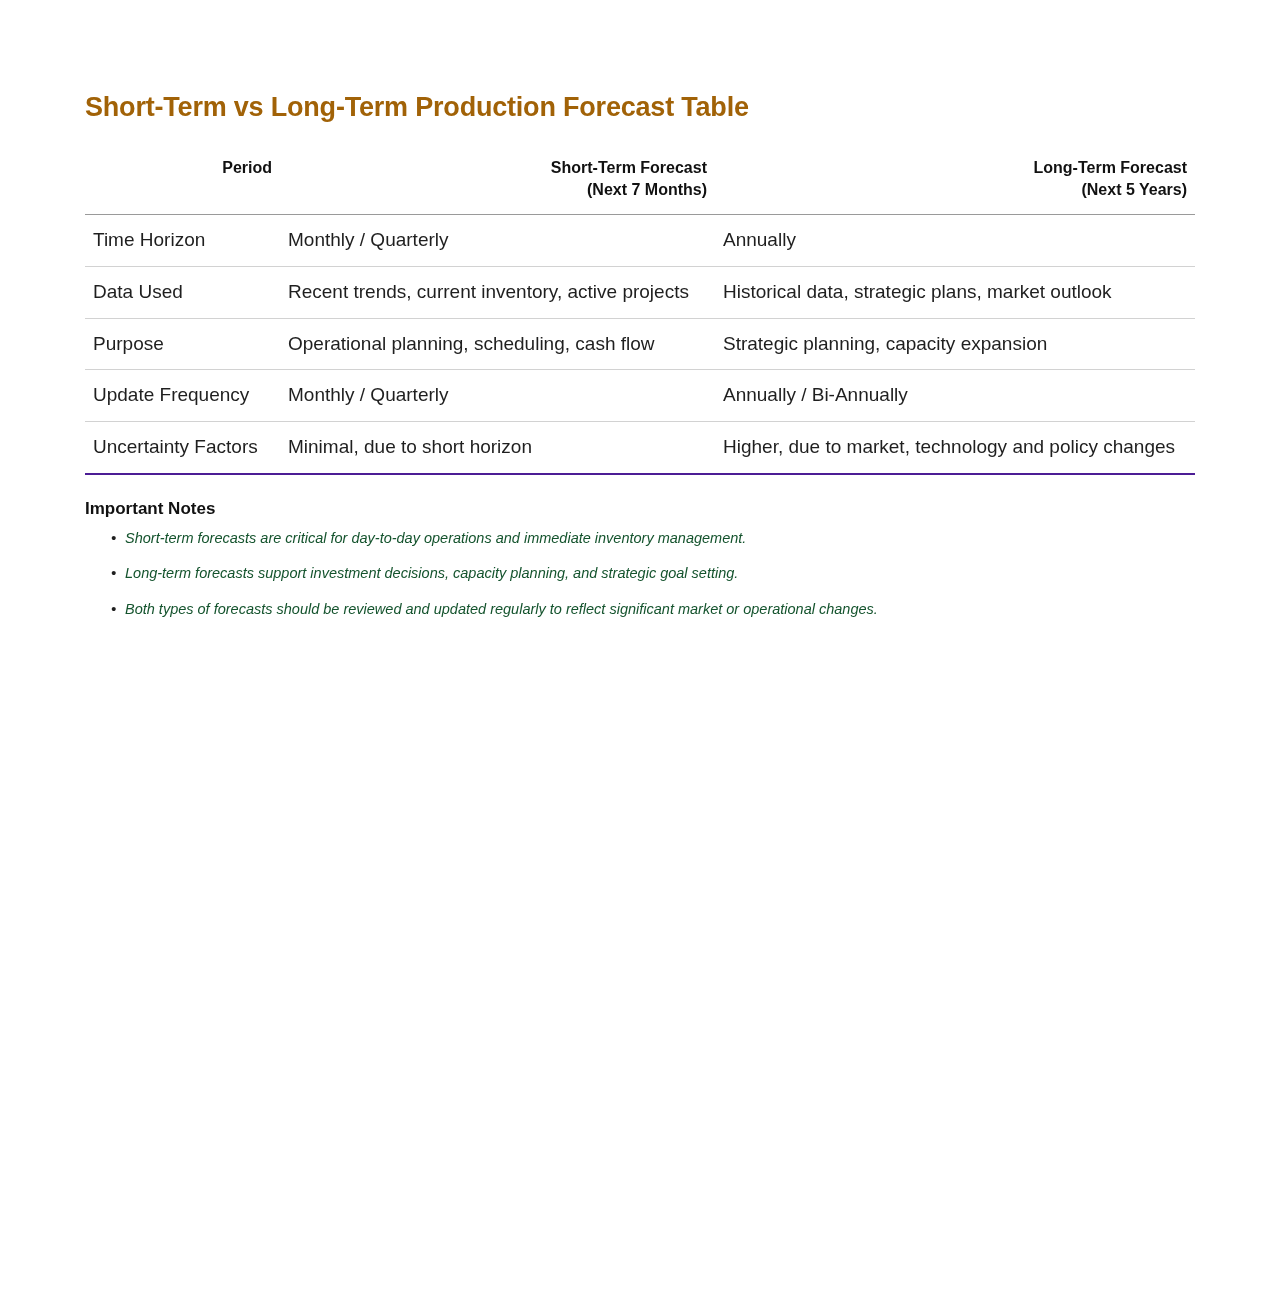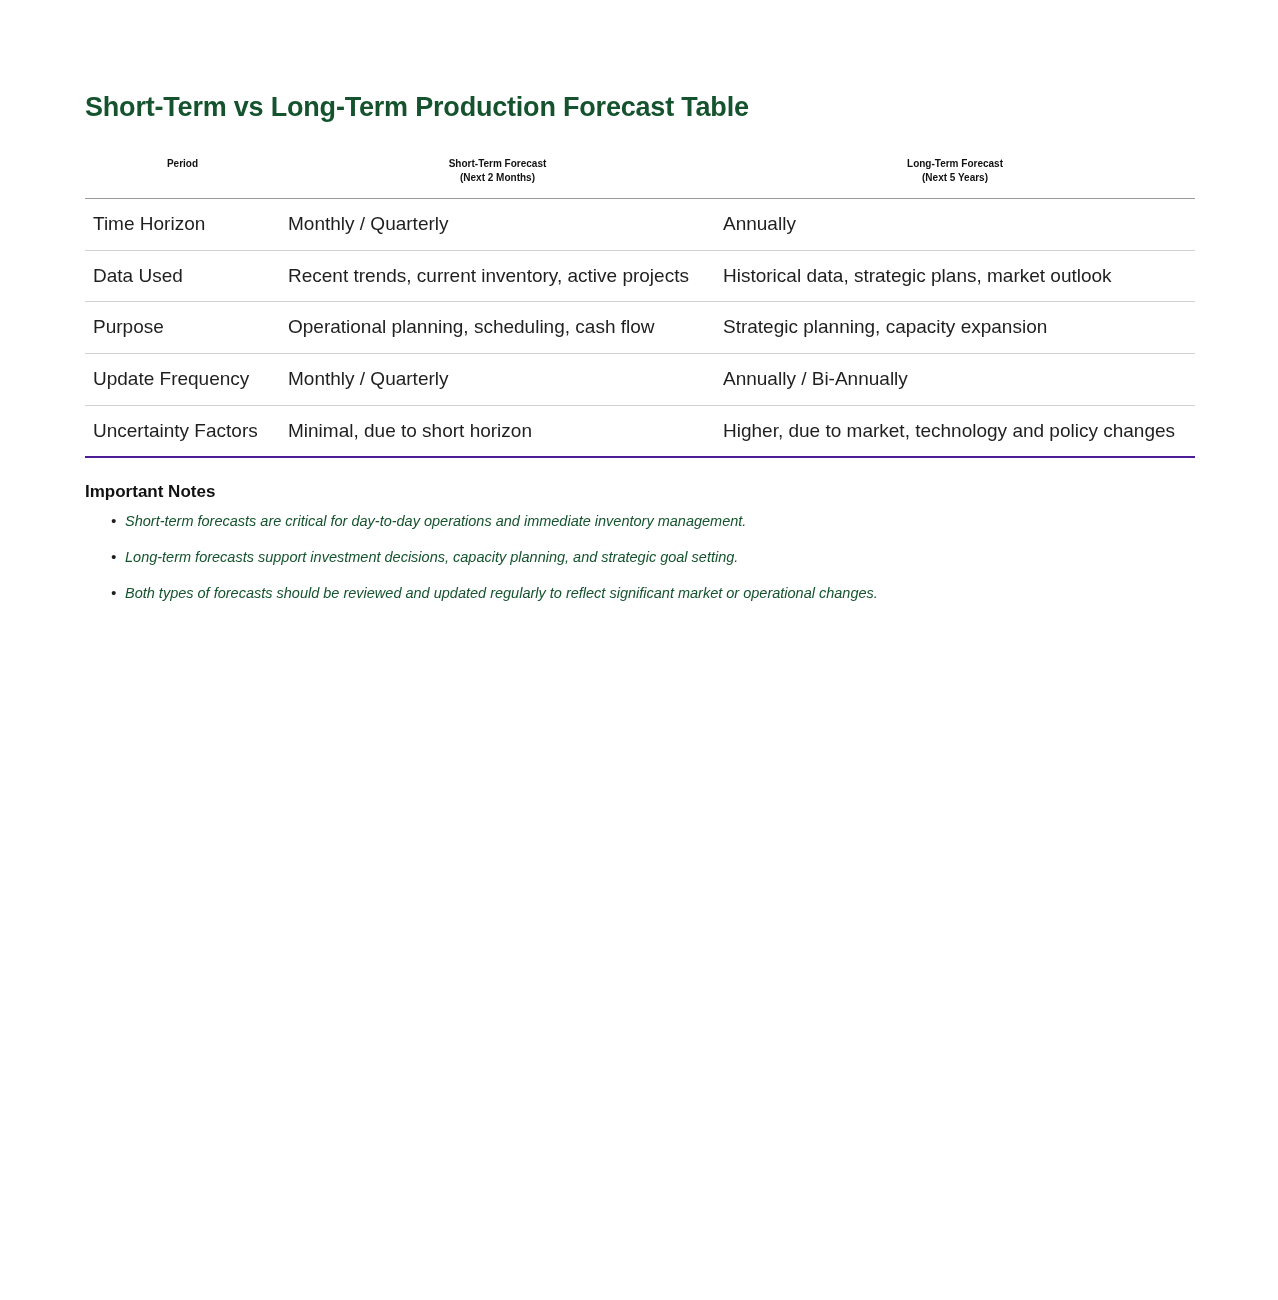--- a/index.html
+++ b/index.html
@@ -15,34 +15,34 @@
   }
   .page {
     padding: 92px 85px 0 85px;
     box-sizing: border-box;
   }
   h1.title {
     font-size: 27px;
     font-weight: bold;
     letter-spacing: -0.2px;
     margin: 0 0 34px 0;
-    color: #14532d;
+    color: #a16207;
   }
   table.forecast {
     width: 1110px;
     border-collapse: collapse;
     table-layout: fixed;
   }
   table.forecast col.c1 { width: 195px; }
   table.forecast col.c2 { width: 435px; }
   table.forecast col.c3 { width: 480px; }
   table.forecast thead th {
-    text-align: center;
+    text-align: right;
     vertical-align: top;
-    font-size: 10px;
+    font-size: 16px;
     font-weight: bold;
     color: #111111;
     padding: 0 8px 14px 8px;
     border-bottom: 1px solid #9a9a9a;
     line-height: 1.35;
   }
   table.forecast thead th .sub {
     display: block;
     font-weight: bold;
   }
@@ -99,21 +99,21 @@
       <col class="c2">
       <col class="c3">
     </colgroup>
     <thead>
       <tr>
         <th>
           <span>Period</span>
         </th>
         <th>
           <span>Short-Term Forecast</span>
-          <span class="sub">(Next 2 Months)</span>
+          <span class="sub">(Next 7 Months)</span>
         </th>
         <th>
           <span>Long-Term Forecast</span>
           <span class="sub">(Next 5 Years)</span>
         </th>
       </tr>
     </thead>
     <tbody>
       <tr>
         <td>Time Horizon</td>

